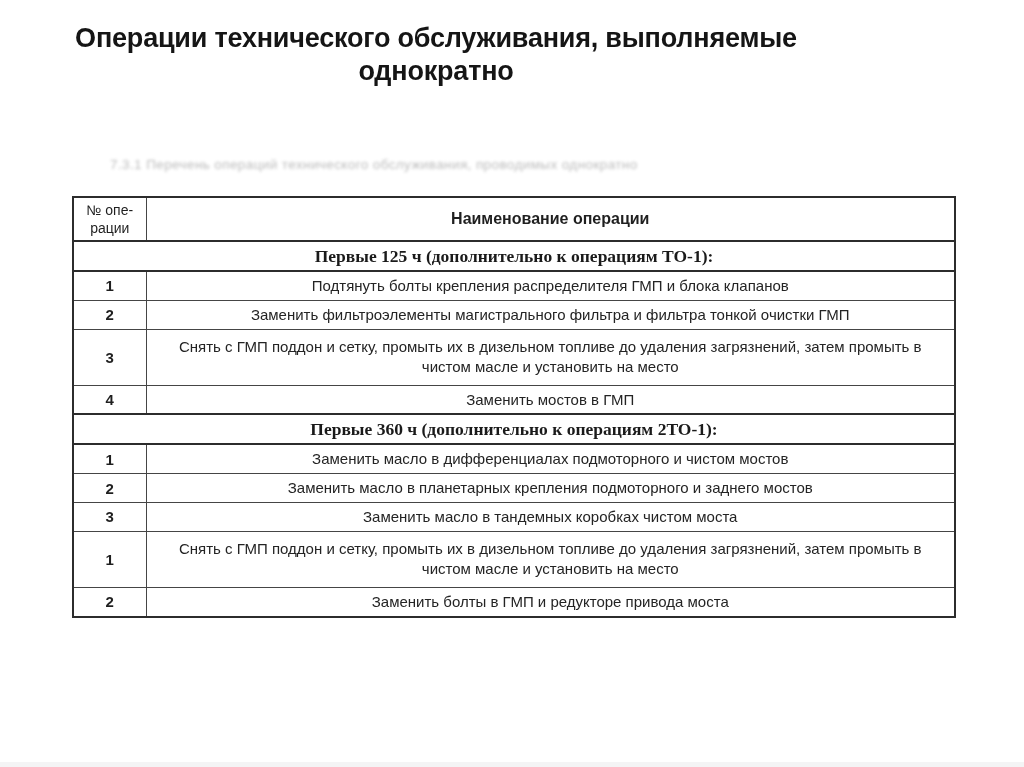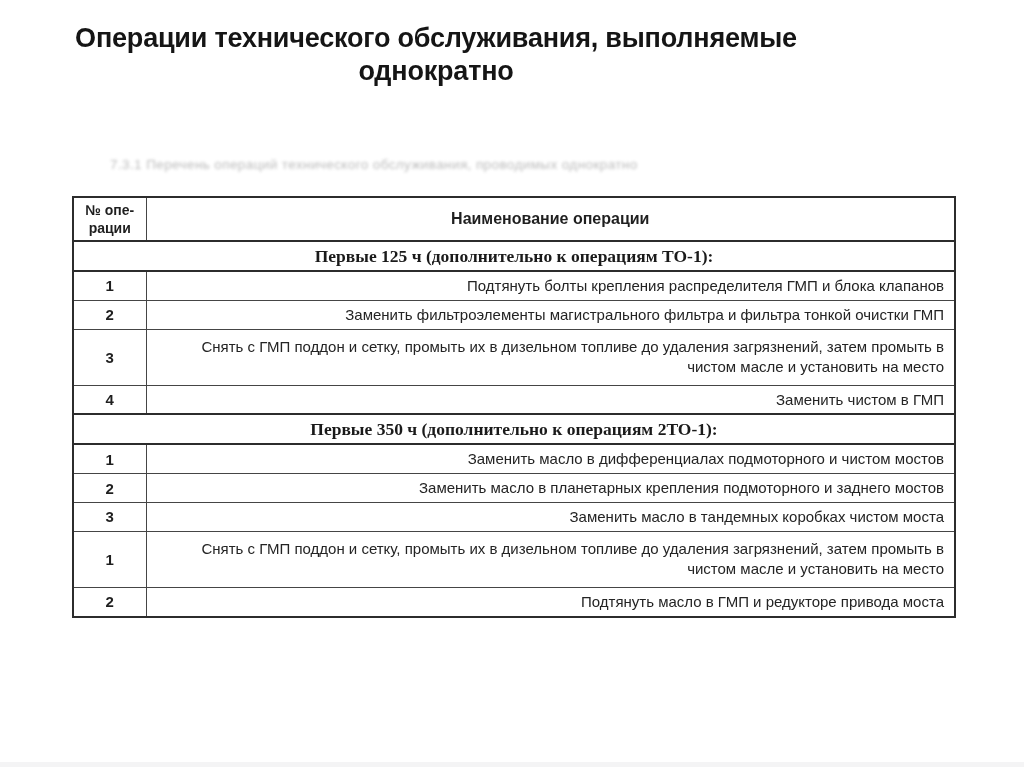--- a/index.html
+++ b/index.html
@@ -60,21 +60,21 @@
     border: 1px solid #454545;
     vertical-align: middle;
     box-sizing: border-box;
   }
   .ops-table {
     border: 2px solid #2c2c2c;
   }
   td.num-h {
     width: 73px;
     text-align: center;
-    font-weight: bold;
+    font-weight: normal;
     font-size: 14px;
     line-height: 1.3;
     height: 44px;
     padding: 2px 4px;
     border-bottom-width: 2px;
     border-bottom-color: #2c2c2c;
   }
   td.name-h {
     text-align: center;
     font-weight: bold;
@@ -100,21 +100,21 @@
     text-align: center;
     font-weight: bold;
     font-size: 15px;
     padding: 2px 4px;
   }
   td.desc {
     font-size: 15px;
     line-height: 1.32;
     padding: 4px 10px;
     color: #242424;
-    text-align: right;
+    text-align: center;
   }
   tr.single td { height: 28px; }
   tr.double td { height: 56px; }
   .bottom-strip {
     position: absolute;
     left: 0;
     bottom: 0;
     width: 1024px;
     height: 5px;
     background: #f4f4f5;
@@ -152,44 +152,44 @@
       <tr class="single">
         <td class="num">2</td>
         <td class="desc">Заменить фильтроэлементы магистрального фильтра и фильтра тонкой очистки ГМП</td>
       </tr>
       <tr class="double">
         <td class="num">3</td>
         <td class="desc">Снять с ГМП поддон и сетку, промыть их в дизельном топливе до удаления загрязнений, затем промыть в чистом масле и установить на место</td>
       </tr>
       <tr class="single">
         <td class="num">4</td>
-        <td class="desc">Заменить чистом в ГМП</td>
+        <td class="desc">Заменить мостов в ГМП</td>
       </tr>
 
       <tr class="section">
-        <td colspan="2">Первые 350 ч (дополнительно к операциям 2ТО-1):</td>
+        <td colspan="2">Первые 360 ч (дополнительно к операциям 2ТО-1):</td>
       </tr>
       <tr class="single">
         <td class="num">1</td>
         <td class="desc">Заменить масло в дифференциалах подмоторного и чистом мостов</td>
       </tr>
       <tr class="single">
         <td class="num">2</td>
         <td class="desc">Заменить  масло в планетарных крепления подмоторного и заднего мостов</td>
       </tr>
       <tr class="single">
         <td class="num">3</td>
         <td class="desc">Заменить  масло в тандемных коробках чистом моста</td>
       </tr>
 
       <tr class="double">
         <td class="num">1</td>
         <td class="desc">Снять с ГМП поддон и сетку, промыть их в дизельном топливе до удаления загрязнений, затем промыть в чистом масле и установить на место</td>
       </tr>
       <tr class="single">
         <td class="num">2</td>
-        <td class="desc">Подтянуть масло в ГМП и редукторе привода моста</td>
+        <td class="desc">Заменить болты в ГМП и редукторе привода моста</td>
       </tr>
     </tbody>
   </table>
 
   <div class="bottom-strip"></div>
 </div>
 
 </body></html>

